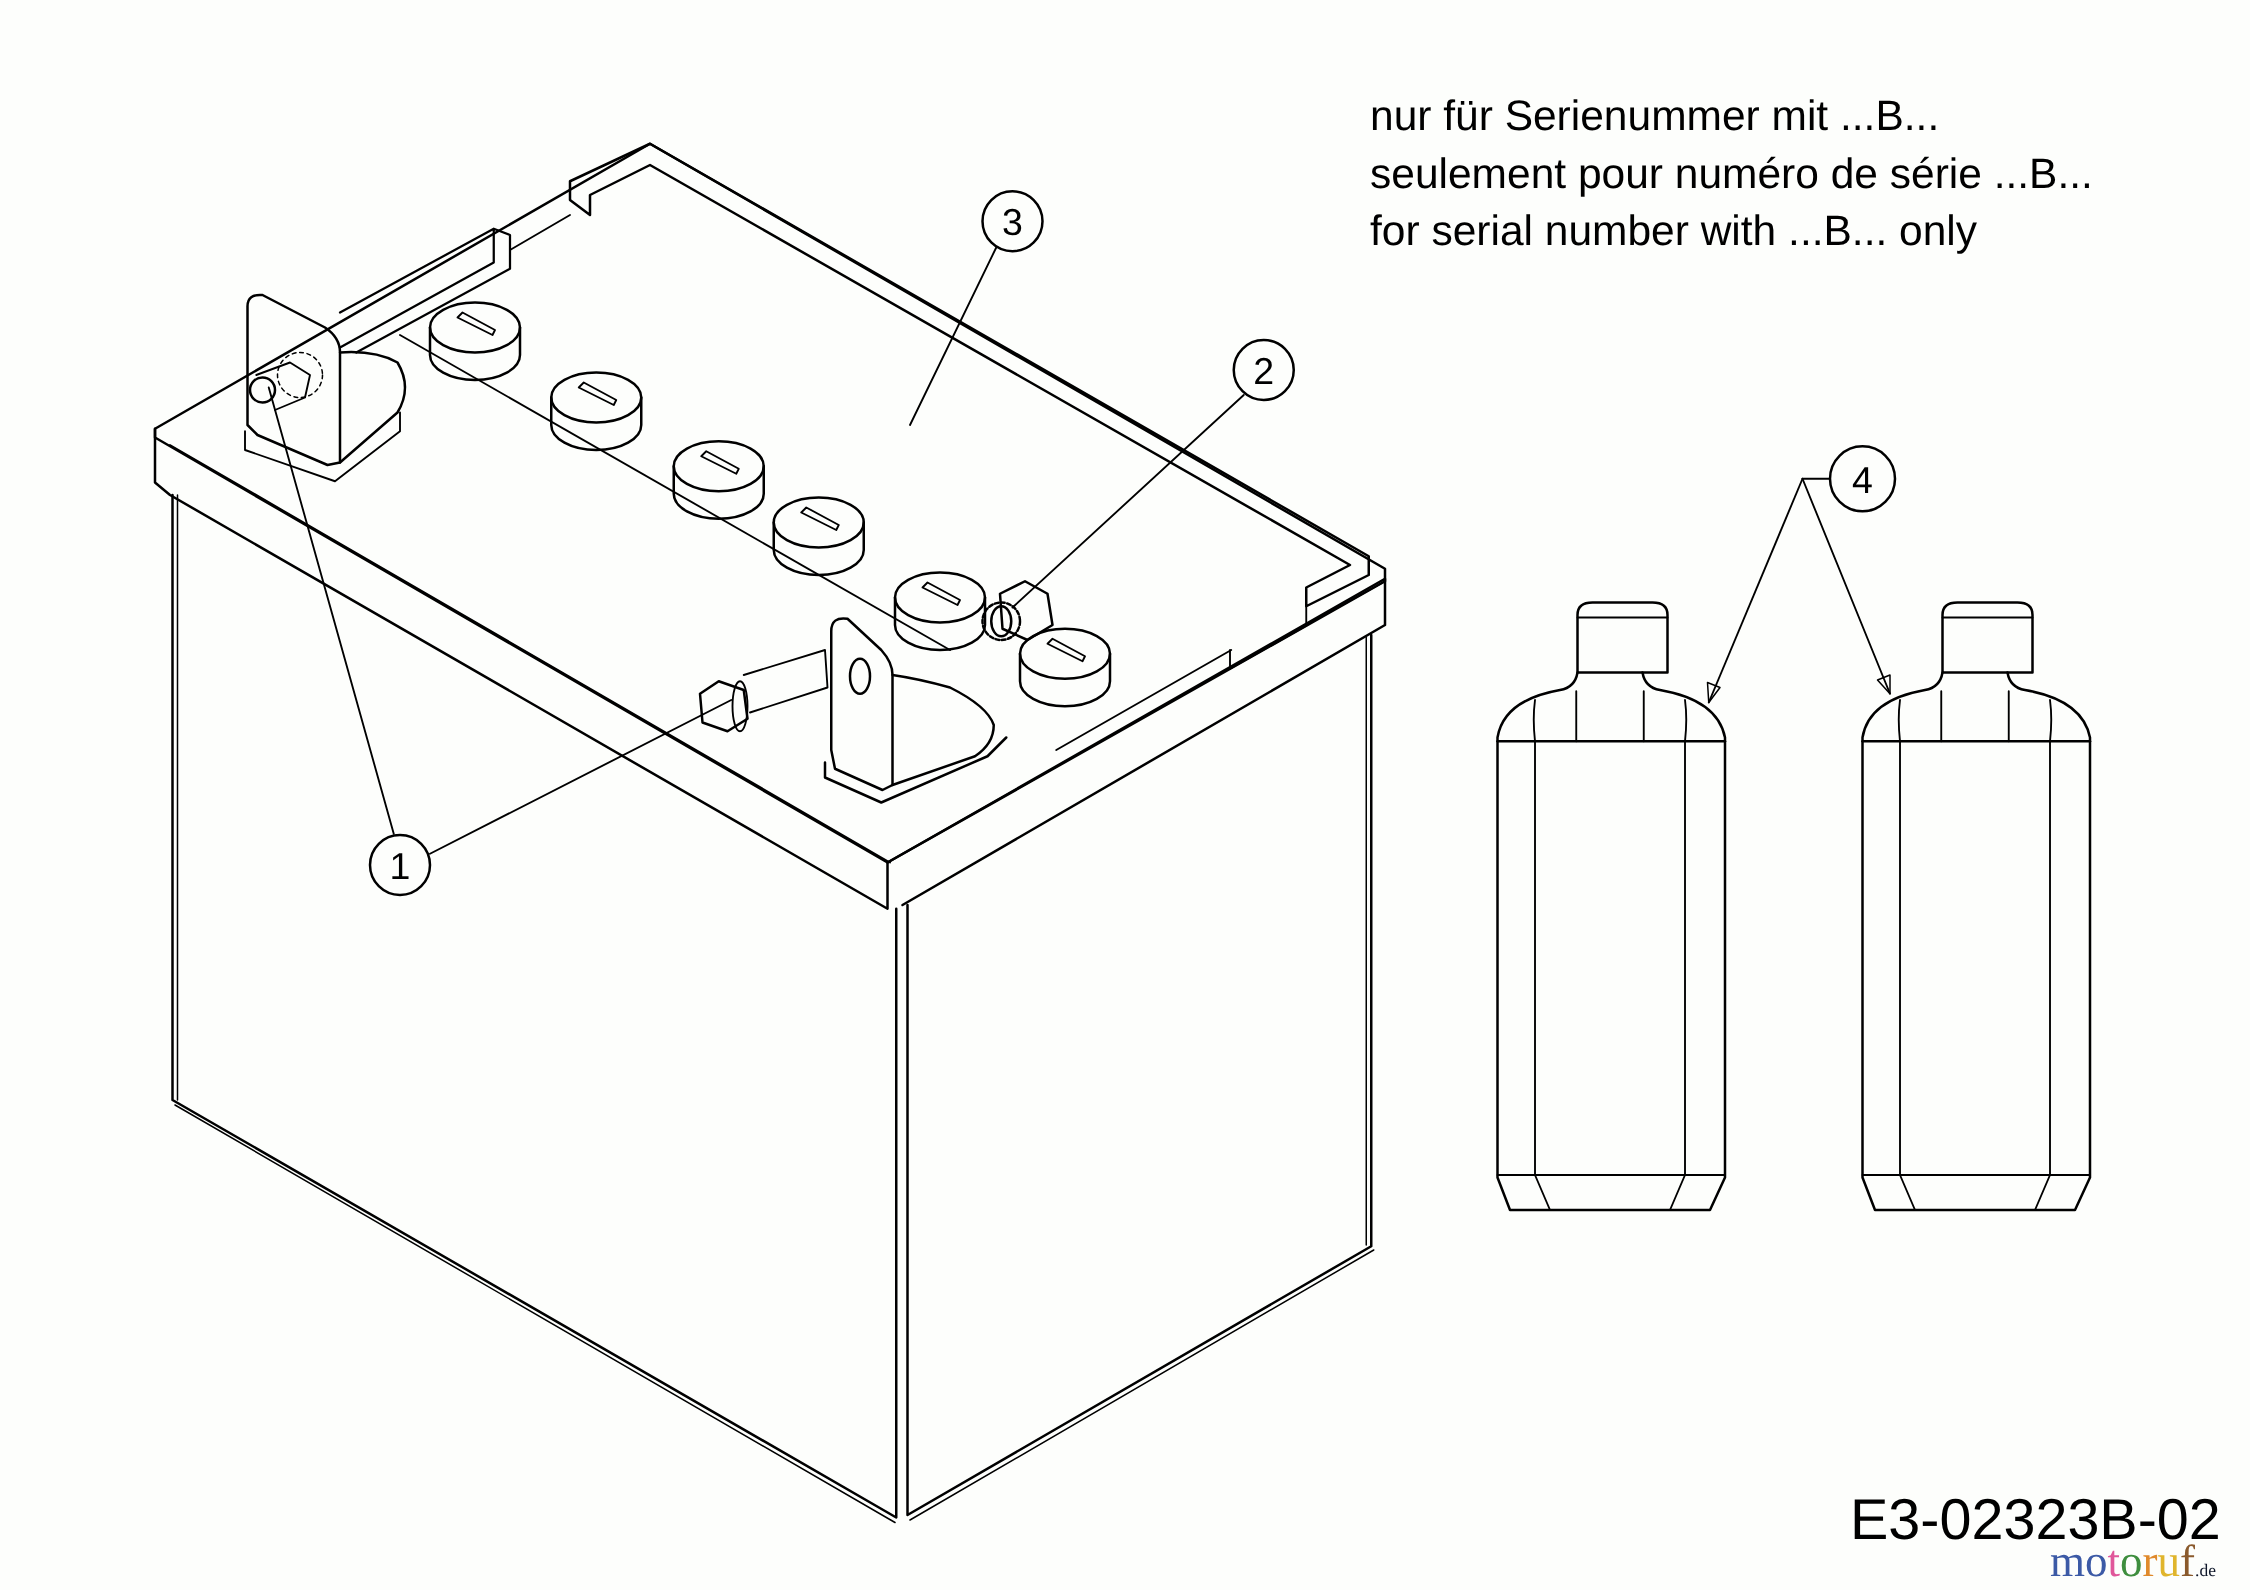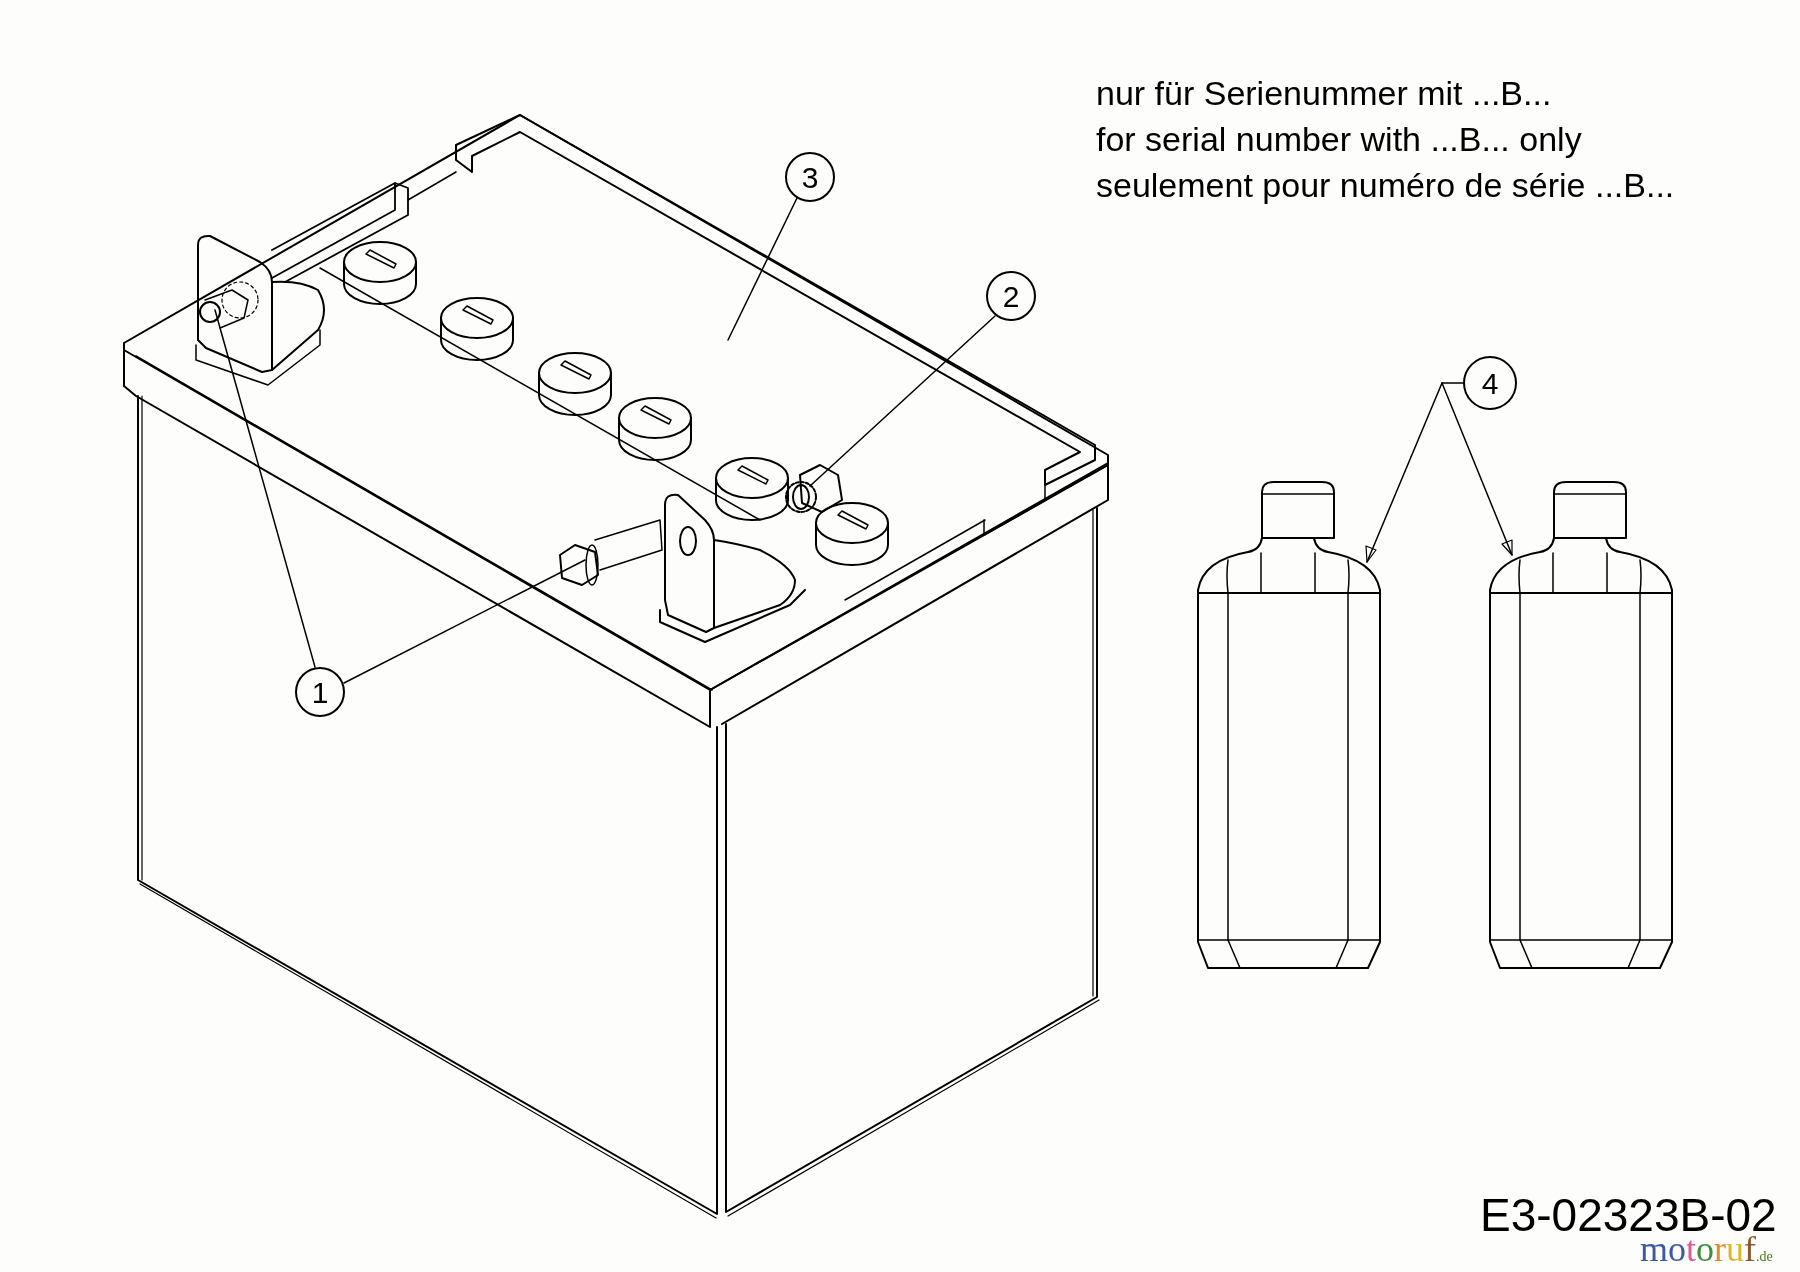--- a/index.html
+++ b/index.html
@@ -3,21 +3,21 @@
 <meta charset="utf-8">
 <style>
   html,body{margin:0;padding:0;background:#fdfefc;}
   body{width:1800px;height:1272px;position:relative;overflow:hidden;font-family:"Liberation Sans",sans-serif;}
   #drawing{position:absolute;left:0;top:0;width:1800px;height:1272px;}
   .note{position:absolute;left:1096px;top:70px;font-size:34px;line-height:46px;color:#000;white-space:nowrap;}
   .note div{margin:0;}
   .drawing-no{position:absolute;left:1480px;top:1188px;font-size:46px;color:#000;letter-spacing:0px;white-space:nowrap;}
   .wm{position:absolute;left:1640px;top:1228px;font-family:"Liberation Serif",serif;font-size:36px;white-space:nowrap;}
   .wm span{display:inline-block;}
-  .wm .tld{font-size:14px;color:#4d7c0f;}
+  .wm .tld{font-size:14px;color:#0f172a;}
   .callout-num{font-family:"Liberation Sans",sans-serif;font-size:30px;}
 </style>
 </head>
 <body>
 
 <svg id="drawing" viewBox="0 0 1800 1272" xmlns="http://www.w3.org/2000/svg" fill="none" stroke="#000" stroke-width="2" stroke-linejoin="round" stroke-linecap="round">
 
   <g>
 
     <path d="M124 343 L520 115 L1108 455 L1108 465 L710 690 L124 350 Z"></path>
@@ -143,21 +143,21 @@
     <line x1="1464" y1="383" x2="1442" y2="383" stroke-width="1.5"></line>
     <line x1="1442" y1="383" x2="1367" y2="562" stroke-width="1.5"></line>
     <line x1="1442" y1="383" x2="1512" y2="555" stroke-width="1.5"></line>
     <path d="M1367 562 L1366 546 L1376 550 Z" stroke-width="1.2"></path>
     <path d="M1512 555 L1502 544 L1512 540 Z" stroke-width="1.2"></path>
   </g>
 </svg>
 
 <div class="note">
   <div>nur für Serienummer mit ...B...</div>
+  <div>seulement pour numéro de série ...B...</div>
   <div>for serial number with ...B... only</div>
-  <div>seulement pour numéro de série ...B...</div>
 </div>
 
 <div class="drawing-no">E3-02323B-02</div>
 
 <div class="wm">
   <span style="color:#3c5aa6">m</span><span style="color:#3c5aa6">o</span><span style="color:#e0579a">t</span><span style="color:#3e8e3e">o</span><span style="color:#e08a2c">r</span><span style="color:#e0b52c">u</span><span style="color:#8a5a2c">f</span><span class="tld">.de</span>
 </div>
 
 </body></html>

